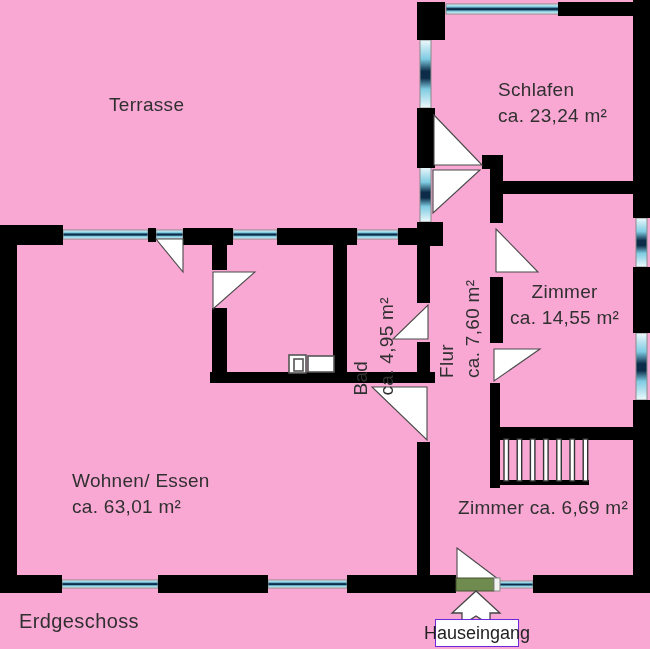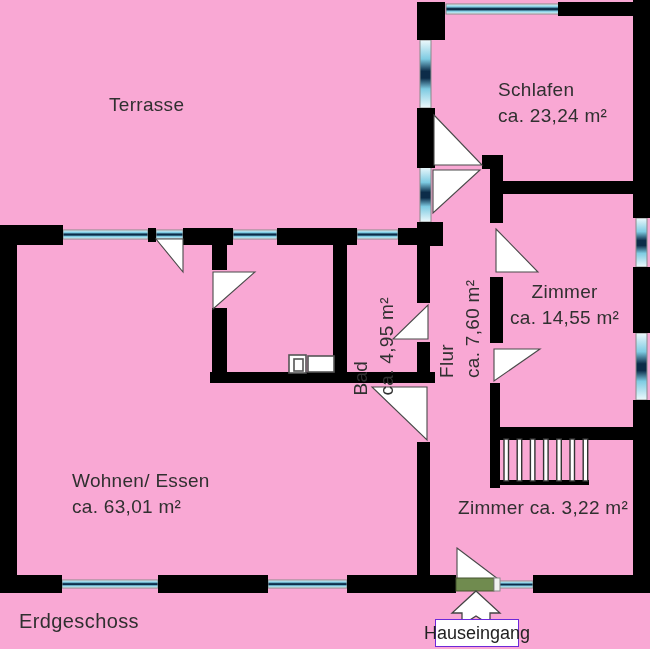--- a/index.html
+++ b/index.html
@@ -137,21 +137,21 @@
     <span class="name">Zimmer</span>
     <span class="area">ca. 14,55 m²</span>
   </div>
 
   <div class="room-label" style="left:72px;top:421px;margin-top:47px;">
     <span class="name">Wohnen/ Essen</span>
     <span class="area">ca. 63,01 m²</span>
   </div>
 
   <div class="room-label" style="left:458px;top:495px;">
-    <span class="name">Zimmer</span>&nbsp;<span class="area" style="display:inline;">ca. 3,22 m²</span>
+    <span class="name">Zimmer</span>&nbsp;<span class="area" style="display:inline;">ca. 6,69 m²</span>
   </div>
 
   <div class="floor-title" style="left:19px;top:610px;">Erdgeschoss</div>
 
   <div class="entrance-box" style="left:435px;top:619px;width:82px;height:26px;">
     <span>Hauseingang</span>
   </div>
 
 </div>
 

